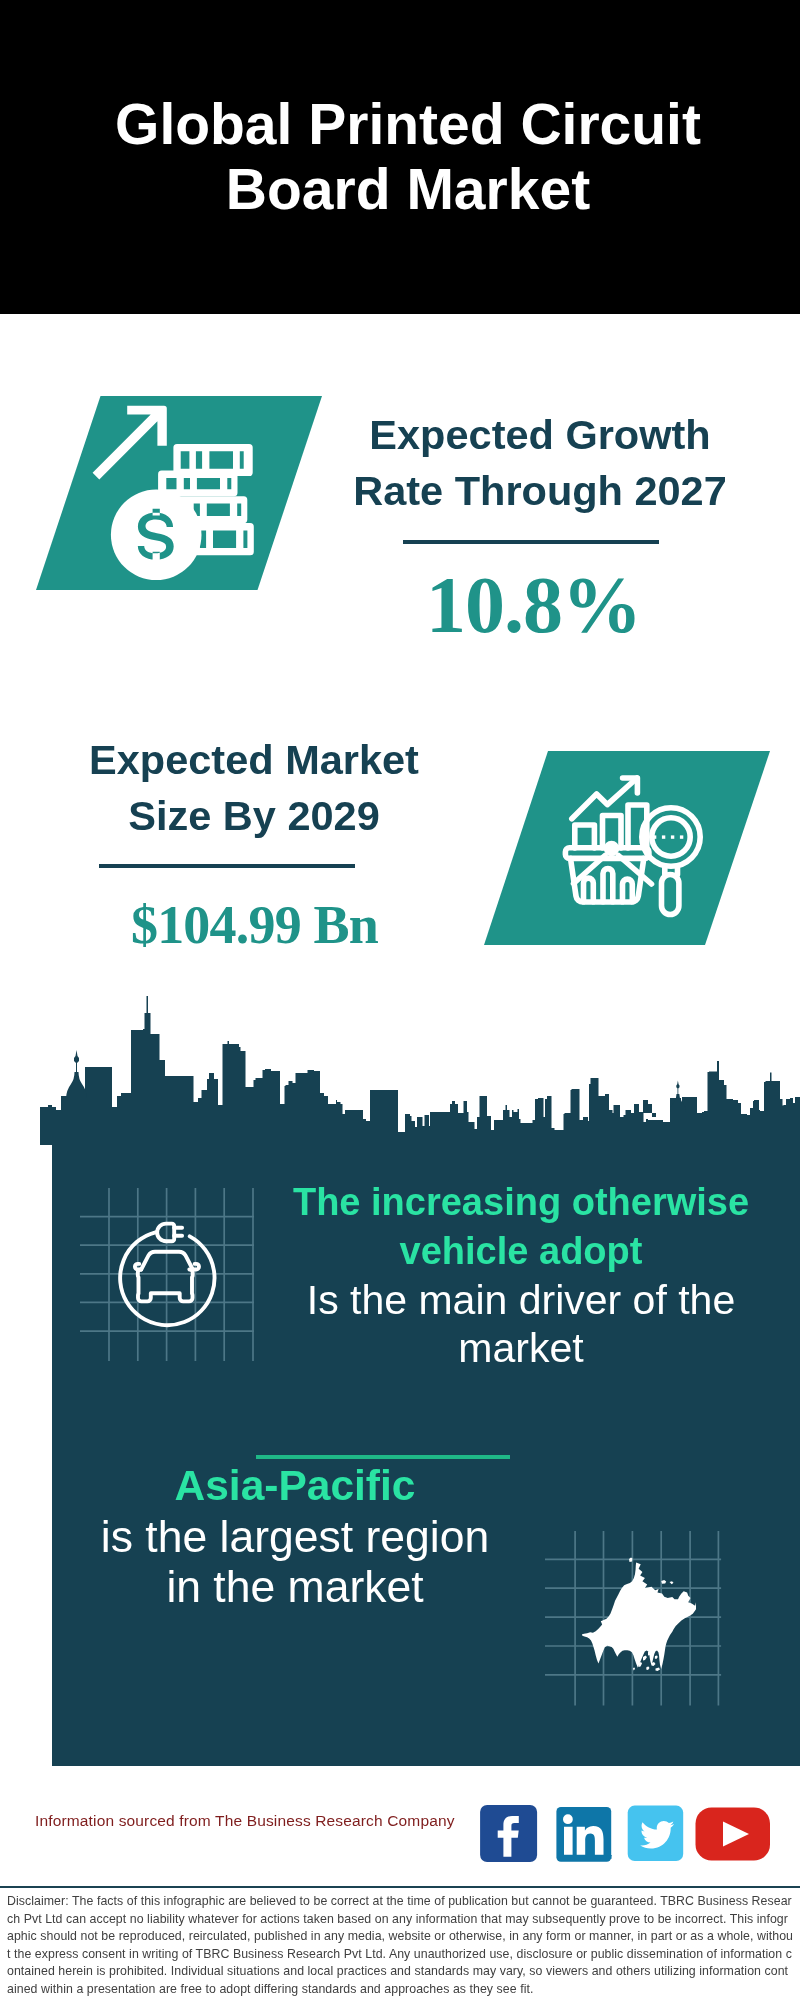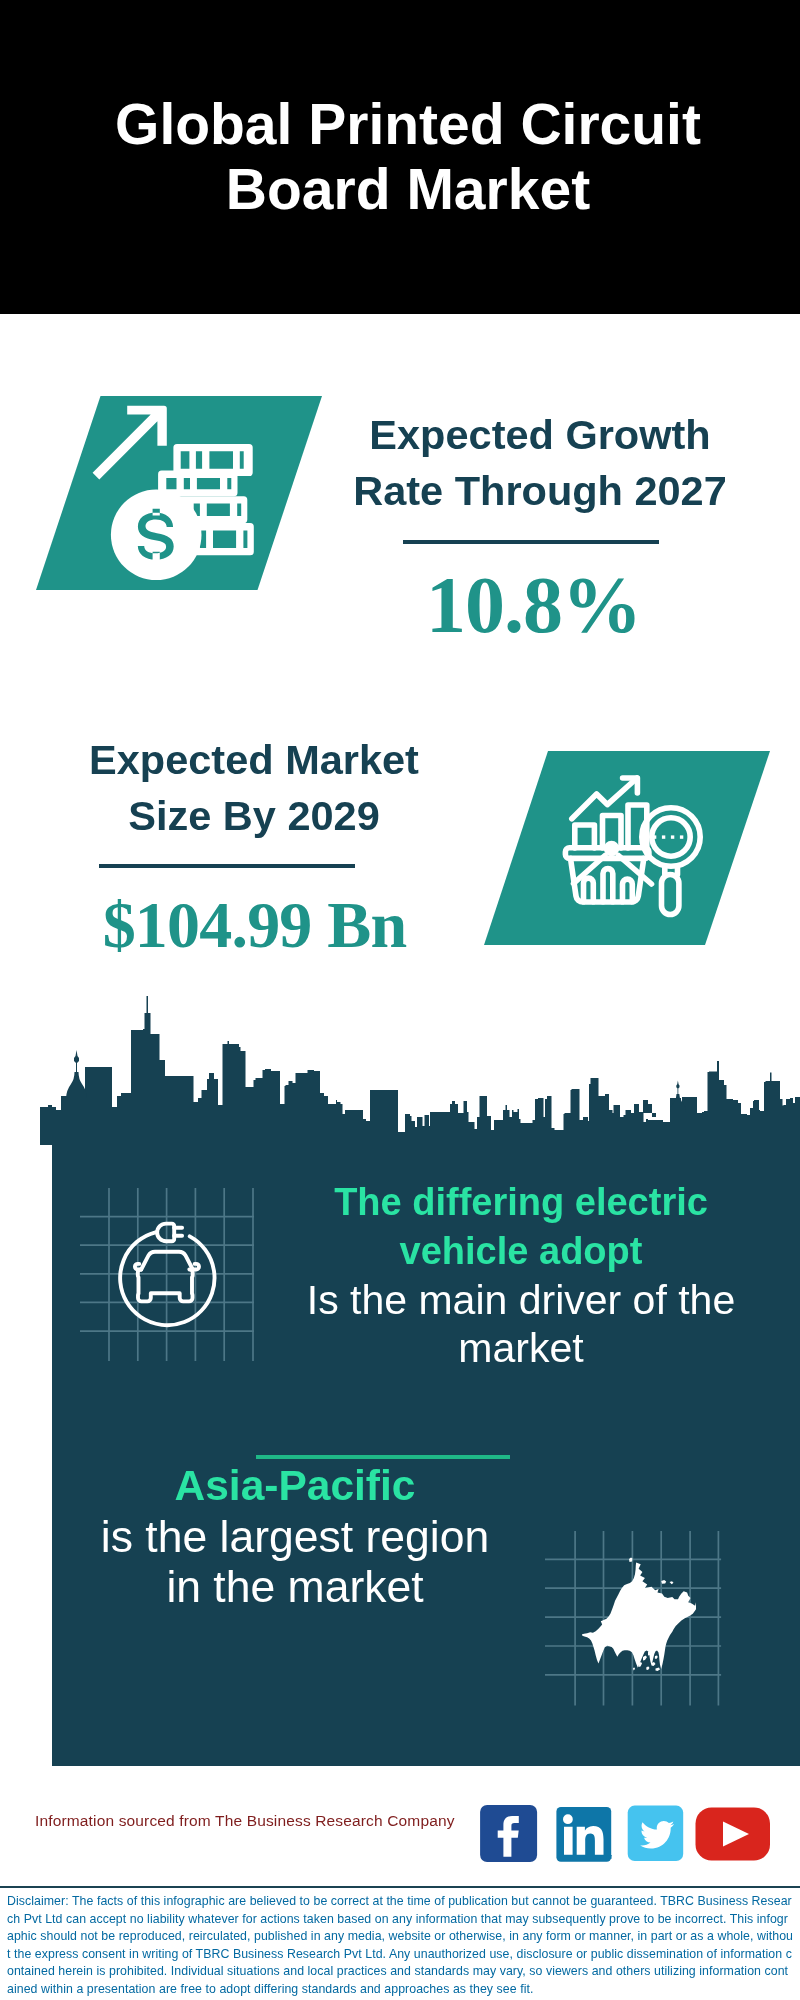--- a/index.html
+++ b/index.html
@@ -28,42 +28,42 @@
   .stat .hd { font-size:41.5px; font-weight:bold; color:#164152; line-height:56px; text-align:center; }
   .rule { position:absolute; height:4px; background:#164152; }
   .stat .val { font-weight:bold; color:#1f9389; text-align:center;font-family:Liberation Serif, serif; }
 
   #stat-growth { left:340px; top:380px; width:400px;margin-top:27px; }
   #stat-growth .rule { width:256px; left:62.8px; top:132.6px; }
   #stat-growth .val { position:absolute; left:-6.5px; top:154px; width:400px; font-size:80px; line-height:88px; letter-spacing:-1px; }
 
   #stat-size { left:54px; top:732px; width:400px; }
   #stat-size .rule { width:256px; left:45.2px; top:131.7px; }
-  #stat-size .val { position:absolute; left:0.5px; top:157px; width:400px; font-size:66px; line-height:72px; letter-spacing:-0.8px; }
+  #stat-size .val { position:absolute; left:0.5px; top:157px; width:400px; font-size:54px; line-height:72px; letter-spacing:-0.8px; }
 
   
   .skyline { position:absolute; left:0; top:995px; width:800px; height:175px; }
   .darkpanel { position:absolute; left:52px; top:1144px; width:748px; height:622px; background:#164152; }
   .gridbox { position:absolute; }
 
   .block-text { position:absolute; text-align:center; color:#ffffff; }
   .block-text .hi { color:#2ae3a3; font-weight:bold; }
   #text-ev .hi { font-size:38px; }
   #text-apac .hi { font-size:42.5px; }
   .sep { position:absolute; height:4px; background:#1fb887; }
 
   
   .src { position:absolute; color:#1f7a6e; font-size:14.5px; line-height:26px; }
   .social { position:absolute; }
   .disclaimer { position:absolute; color:#2a3f4a; font-size:11.4px; line-height:17.2px; }
   .hr-foot { position:absolute; }
   .src { left:35px; top:1810px; width:470px; font-size:15.5px; line-height:21px; letter-spacing:0.15px; color:#7f1d1d; }
   #social-icons { left:470px; top:1803px; }
   .hr-foot { left:0; top:1886px; width:800px; height:2px; background:#1b4352; }
-  .disclaimer { left:7px; top:1893px; width:786px; font-size:12.35px; line-height:17.5px; color:#0369a1; word-break:break-all; letter-spacing:0.06px; text-align:left; }
+  .disclaimer { left:7px; top:1893px; width:786px; font-size:12.35px; line-height:17.5px; color:#404040; word-break:break-all; letter-spacing:0.06px; text-align:left; }
 
   #grid-ev { left:80px; top:1188px; }
   #icon-ev { position:absolute; left:115px; top:1215px; }
   #text-ev { left:291px; top:1178px; width:460px; font-size:41px; line-height:48.8px; }
   #sep-mid { left:256px; top:1455px; width:254px; }
   #text-apac { left:55px; top:1461px; width:480px; font-size:44.5px; line-height:50.5px; }
   #grid-map { left:545px; top:1528px; }
 
 </style>
 </head>
@@ -197,21 +197,21 @@
                a3.0,3.0 0 0 0 -0.5,1.7 v2.6 a3.4,3.4 0 0 0 3.4,3.4 h6.0
                a3.4,3.4 0 0 0 3.4,-3.4 v-4.8 h28.9 v4.8 a3.4,3.4 0 0 0 3.4,3.4 h6.0
                a3.4,3.4 0 0 0 3.4,-3.4 v-2.6 a3.0,3.0 0 0 0 -0.5,-1.7 v-16.5
                a3.0,3.0 0 0 0 0.7,-1.9 v-2.6 a3.2,3.2 0 0 0 -3.4,-3.2"></path>
       <path d="M141.0,1269.5 h-3.3 a2.8,2.8 0 0 1 0,-5.6 h1.6"></path>
       <path d="M192.9,1269.5 h3.3 a2.8,2.8 0 0 0 0,-5.6 h-1.6"></path>
     </g>
   </svg>
 
   <div class="block-text" id="text-ev">
-    <div class="hi">The differing electric</div>
+    <div class="hi">The increasing otherwise</div>
     <div class="hi">vehicle adopt</div>
     <div>Is the main driver of the</div>
     <div>market</div>
   </div>
 
   <div class="sep" id="sep-mid"></div>
 
   <div class="block-text" id="text-apac">
     <div class="hi">Asia-Pacific</div>
     <div>is the largest region</div>

